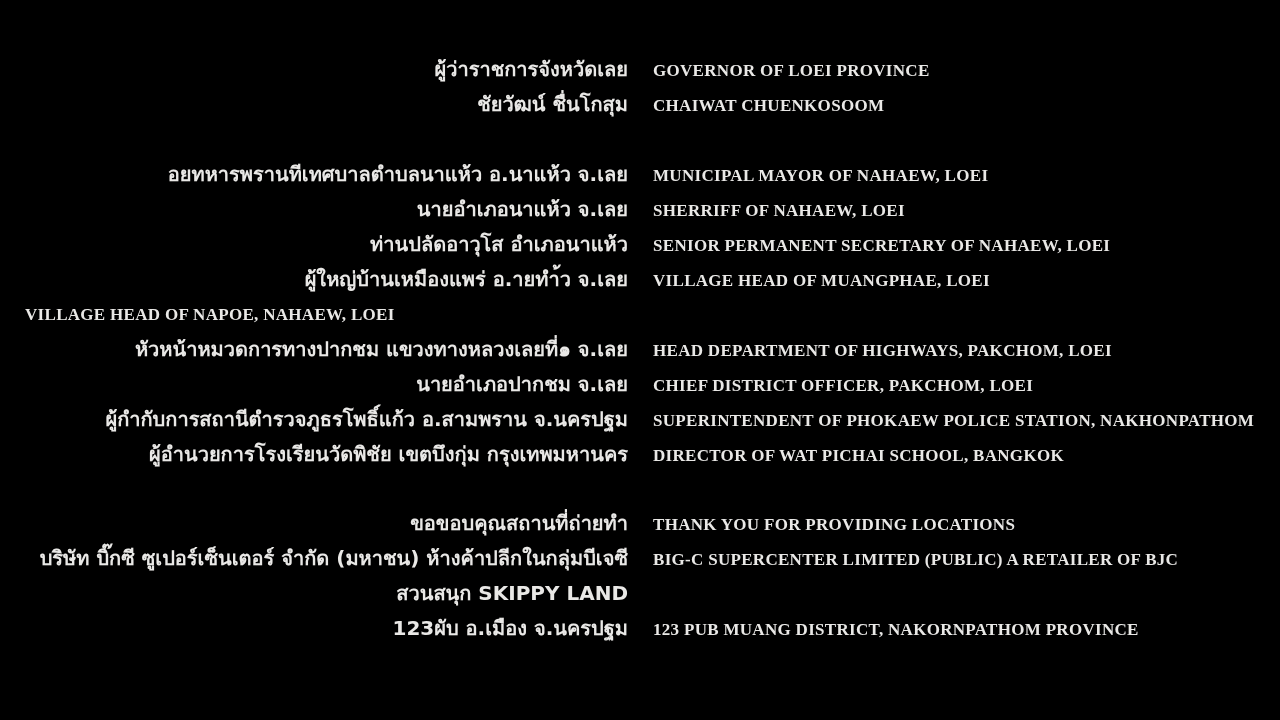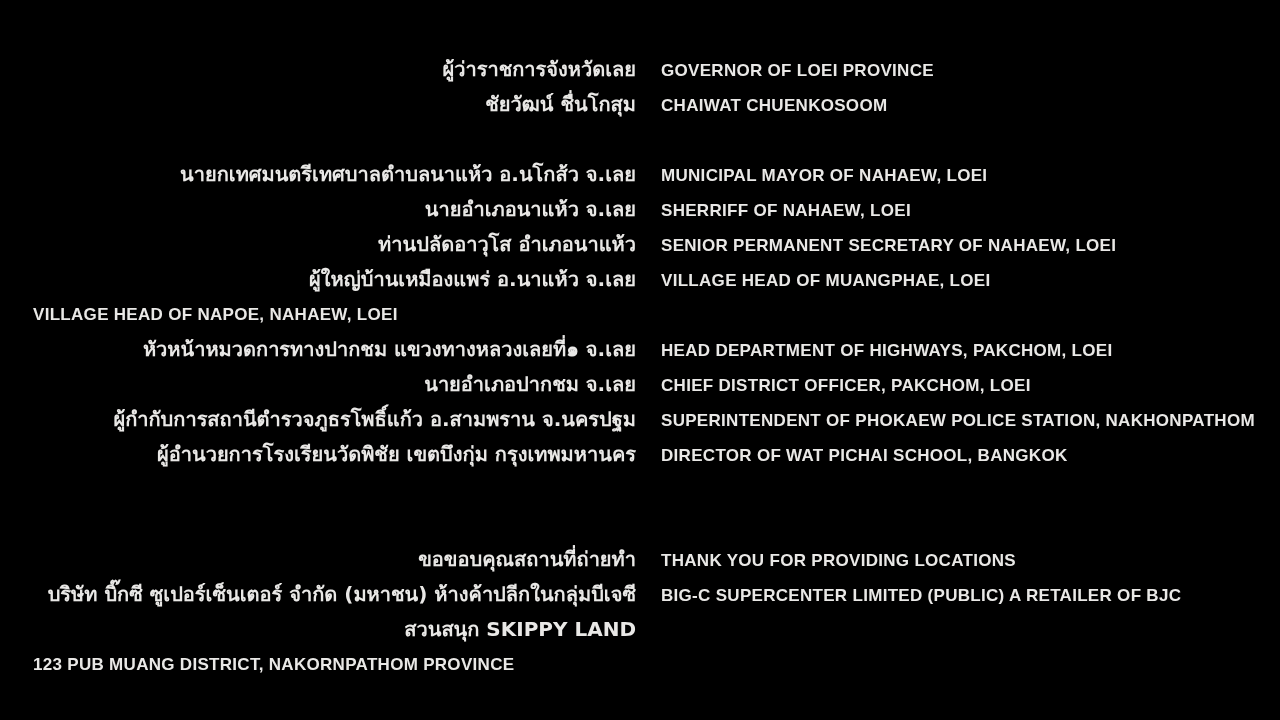--- a/index.html
+++ b/index.html
@@ -10,44 +10,44 @@
   .screen {
     position: relative;
     width: 1280px;
     height: 720px;
     background: #000000;
     overflow: hidden;
   }
   .credits {
     position: absolute;
     top: 52px;
-    left: 8px;
+    left: 0;
     width: 1244px;
   }
   .group-2 { margin-top: 35px; }   
-  .group-3 { margin-top: 70px; }   
+  .group-3 { margin-top: 34px; }   
   .row {
     display: flex;
     align-items: baseline;
     height: 35px;
   }
   .thai-col {
     width: 628px;
     flex: 0 0 628px;
     text-align: right;
     font-family: "DejaVu Sans", "Liberation Sans", sans-serif;
     font-size: 20px;
     line-height: 35px;
     font-weight: bold;
     color: #e9e8e6;
     white-space: nowrap;
   }
   .eng-col {
     margin-left: 25px;
-    font-family: Liberation Sans, sans-serif;
+    font-family: Liberation Serif, serif;
     font-weight: bold;
     font-size: 17px;
     line-height: 35px;
     letter-spacing: 0.3px;
     color: #e9e8e6;
     white-space: nowrap;
   }
 </style>
 </head>
 <body>
@@ -61,33 +61,33 @@
         <div class="eng-col">GOVERNOR OF LOEI PROVINCE</div>
       </div>
       <div class="row">
         <div class="thai-col">ชัยวัฒน์ ชื่นโกสุม</div>
         <div class="eng-col">CHAIWAT CHUENKOSOOM</div>
       </div>
     </div>
 
     <div class="group group-2">
       <div class="row">
-        <div class="thai-col">นายกเทศมนตรีเทศบาลตำบลนาแห้ว อ.นโกส้ว จ.เลย</div>
+        <div class="thai-col">อยทหารพรานทีเทศบาลตำบลนาแห้ว อ.นาแห้ว จ.เลย</div>
         <div class="eng-col">MUNICIPAL MAYOR OF NAHAEW, LOEI</div>
       </div>
       <div class="row">
         <div class="thai-col">นายอำเภอนาแห้ว จ.เลย</div>
         <div class="eng-col">SHERRIFF OF NAHAEW, LOEI</div>
       </div>
       <div class="row">
         <div class="thai-col">ท่านปลัดอาวุโส อำเภอนาแห้ว</div>
         <div class="eng-col">SENIOR PERMANENT SECRETARY OF NAHAEW, LOEI</div>
       </div>
       <div class="row">
-        <div class="thai-col">ผู้ใหญ่บ้านเหมืองแพร่ อ.นาแห้ว จ.เลย</div>
+        <div class="thai-col">ผู้ใหญ่บ้านเหมืองแพร่ อ.ายทำ้ว จ.เลย</div>
         <div class="eng-col">VILLAGE HEAD OF MUANGPHAE, LOEI</div>
       </div>
       <div class="row">
         <div class="eng-col">VILLAGE HEAD OF NAPOE, NAHAEW, LOEI</div>
       </div>
       <div class="row">
         <div class="thai-col">หัวหน้าหมวดการทางปากชม แขวงทางหลวงเลยที่๑ จ.เลย</div>
         <div class="eng-col">HEAD DEPARTMENT OF HIGHWAYS, PAKCHOM, LOEI</div>
       </div>
       <div class="row">
@@ -110,18 +110,19 @@
         <div class="eng-col">THANK YOU FOR PROVIDING LOCATIONS</div>
       </div>
       <div class="row">
         <div class="thai-col">บริษัท บิ๊กซี ซูเปอร์เซ็นเตอร์ จำกัด (มหาชน) ห้างค้าปลีกในกลุ่มบีเจซี</div>
         <div class="eng-col">BIG-C SUPERCENTER LIMITED (PUBLIC) A RETAILER OF BJC</div>
       </div>
       <div class="row">
         <div class="thai-col">สวนสนุก SKIPPY LAND</div>
       </div>
       <div class="row">
+        <div class="thai-col">123ผับ อ.เมือง จ.นครปฐม</div>
         <div class="eng-col">123 PUB MUANG DISTRICT, NAKORNPATHOM PROVINCE</div>
       </div>
     </div>
 
   </div>
 </div>
 
 </body></html>

